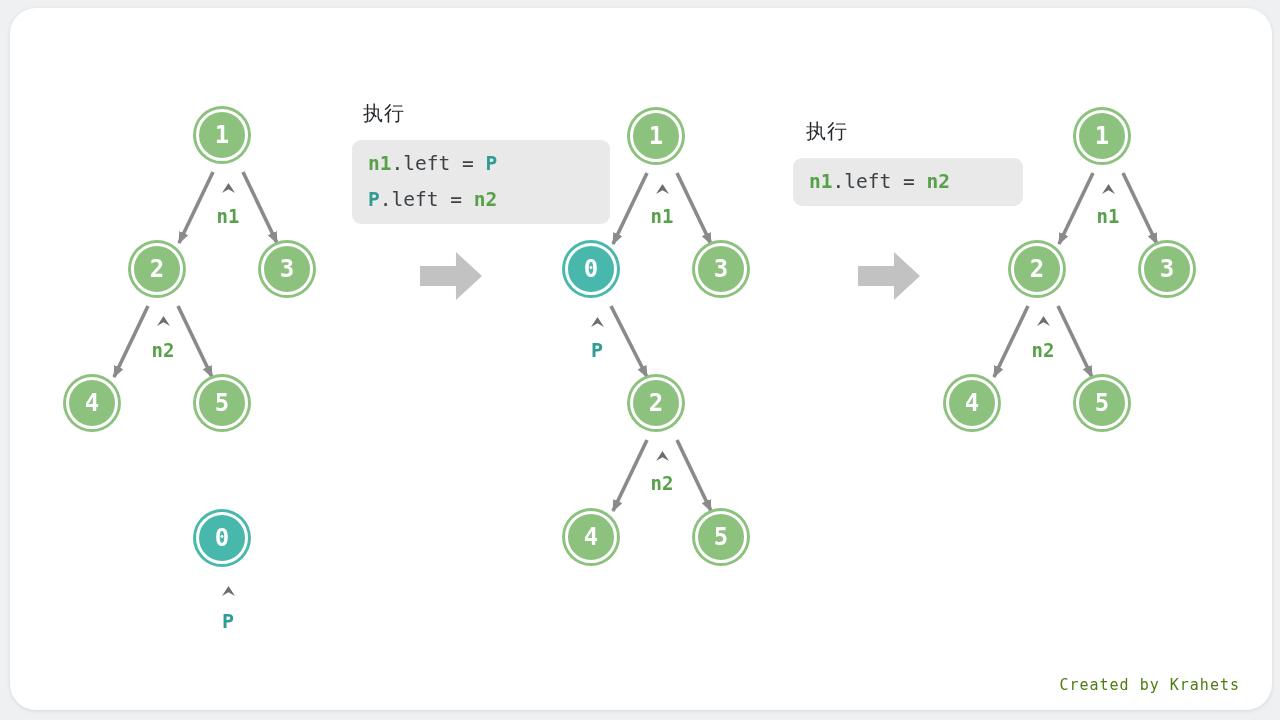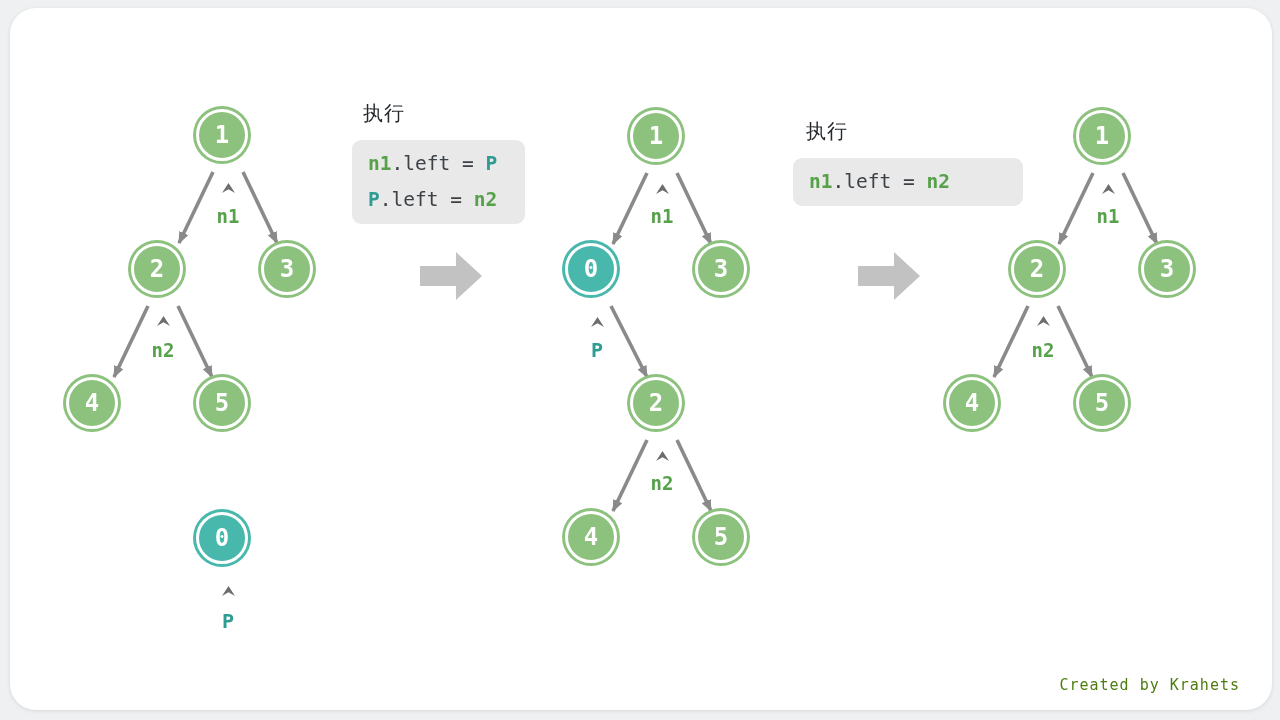--- a/index.html
+++ b/index.html
@@ -104,21 +104,21 @@
   <div class="node teal" style="left:190px;top:506px;">0</div>
 
   <div class="caret" style="left:222px;top:183px;"></div>
   <div class="caret" style="left:157px;top:316px;"></div>
   <div class="caret" style="left:222px;top:586px;"></div>
   <div class="tlabel" style="left:228px;top:216px;">n1</div>
   <div class="tlabel" style="left:163px;top:350px;">n2</div>
   <div class="tlabel teal" style="left:228px;top:621px;">P</div>
 
   <div class="panel-title" style="left:363px;top:100px;">执行</div>
-  <div class="codebox" style="left:352px;top:140px;width:173px;">
+  <div class="codebox" style="left:352px;top:140px;width:258px;">
     <div class="codeline"><span class="tok-green">n1</span><span>.left = </span><span class="tok-teal">P</span></div>
     <div class="codeline"><span class="tok-teal">P</span><span>.left = </span><span class="tok-green">n2</span></div>
   </div>
 
   <div class="block-arrow" style="left:420px;top:252px;"></div>
 
   <div class="node green" style="left:624px;top:104px;">1</div>
   <div class="node teal" style="left:559px;top:237px;">0</div>
   <div class="node green" style="left:689px;top:237px;">3</div>
   <div class="node green" style="left:624px;top:371px;">2</div>

